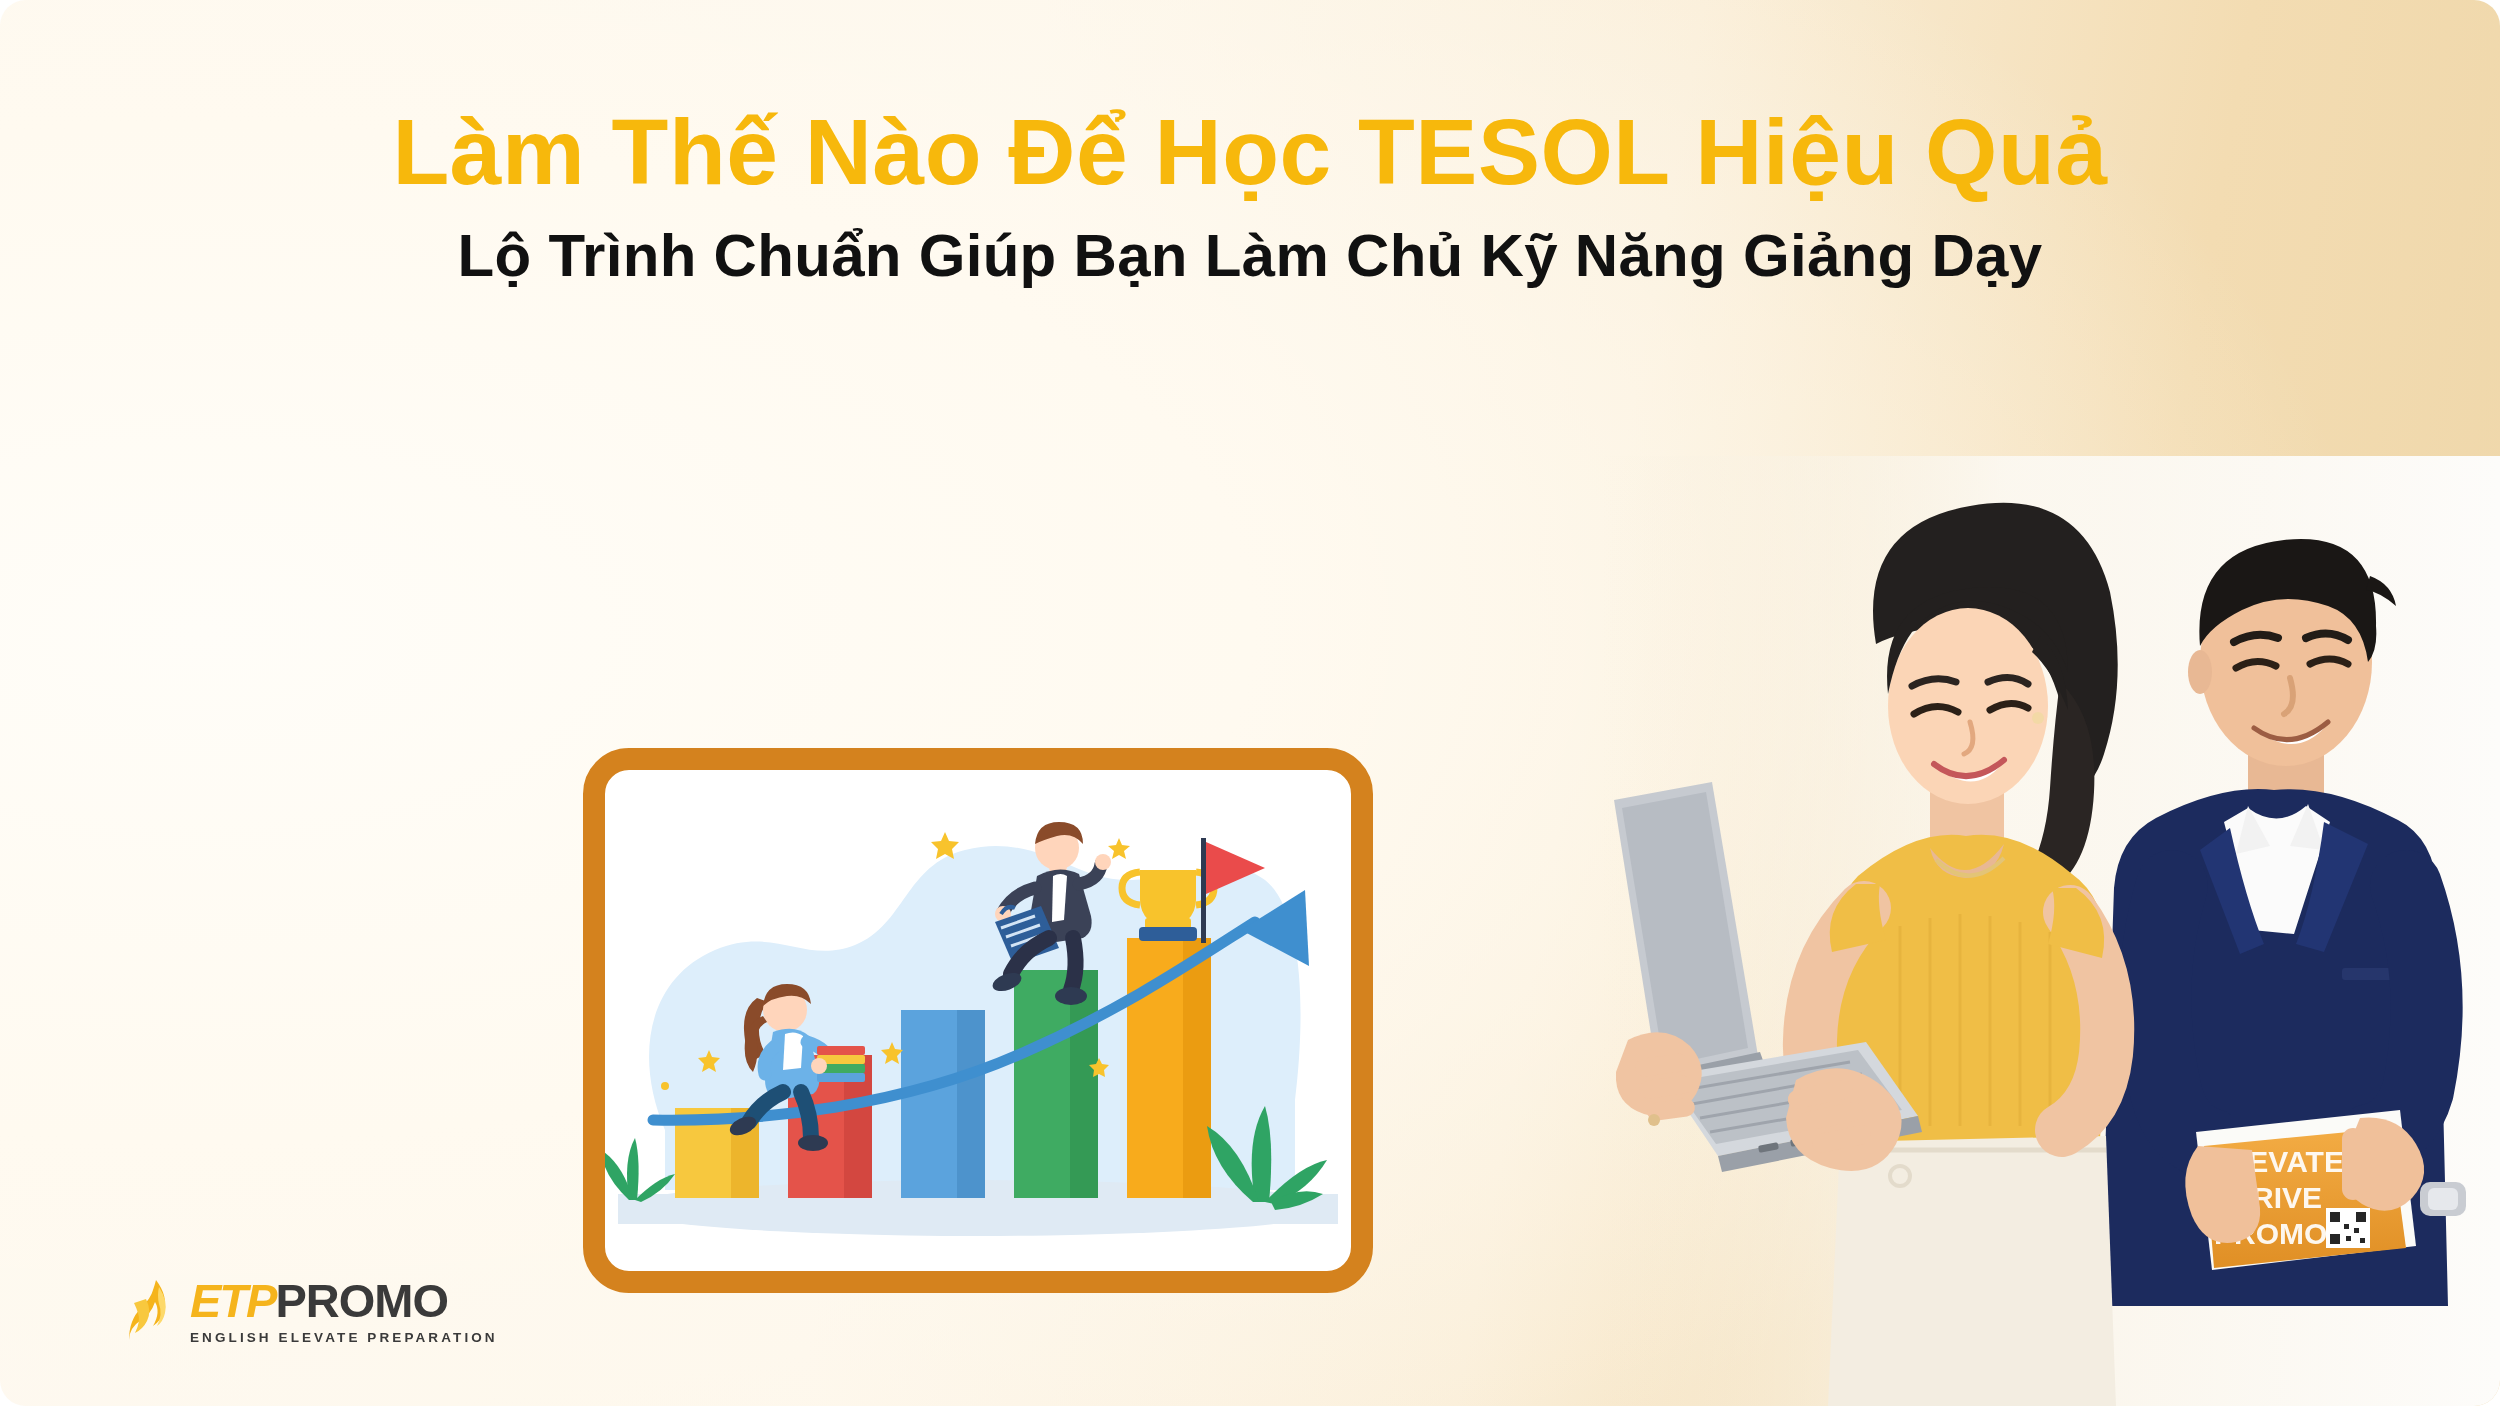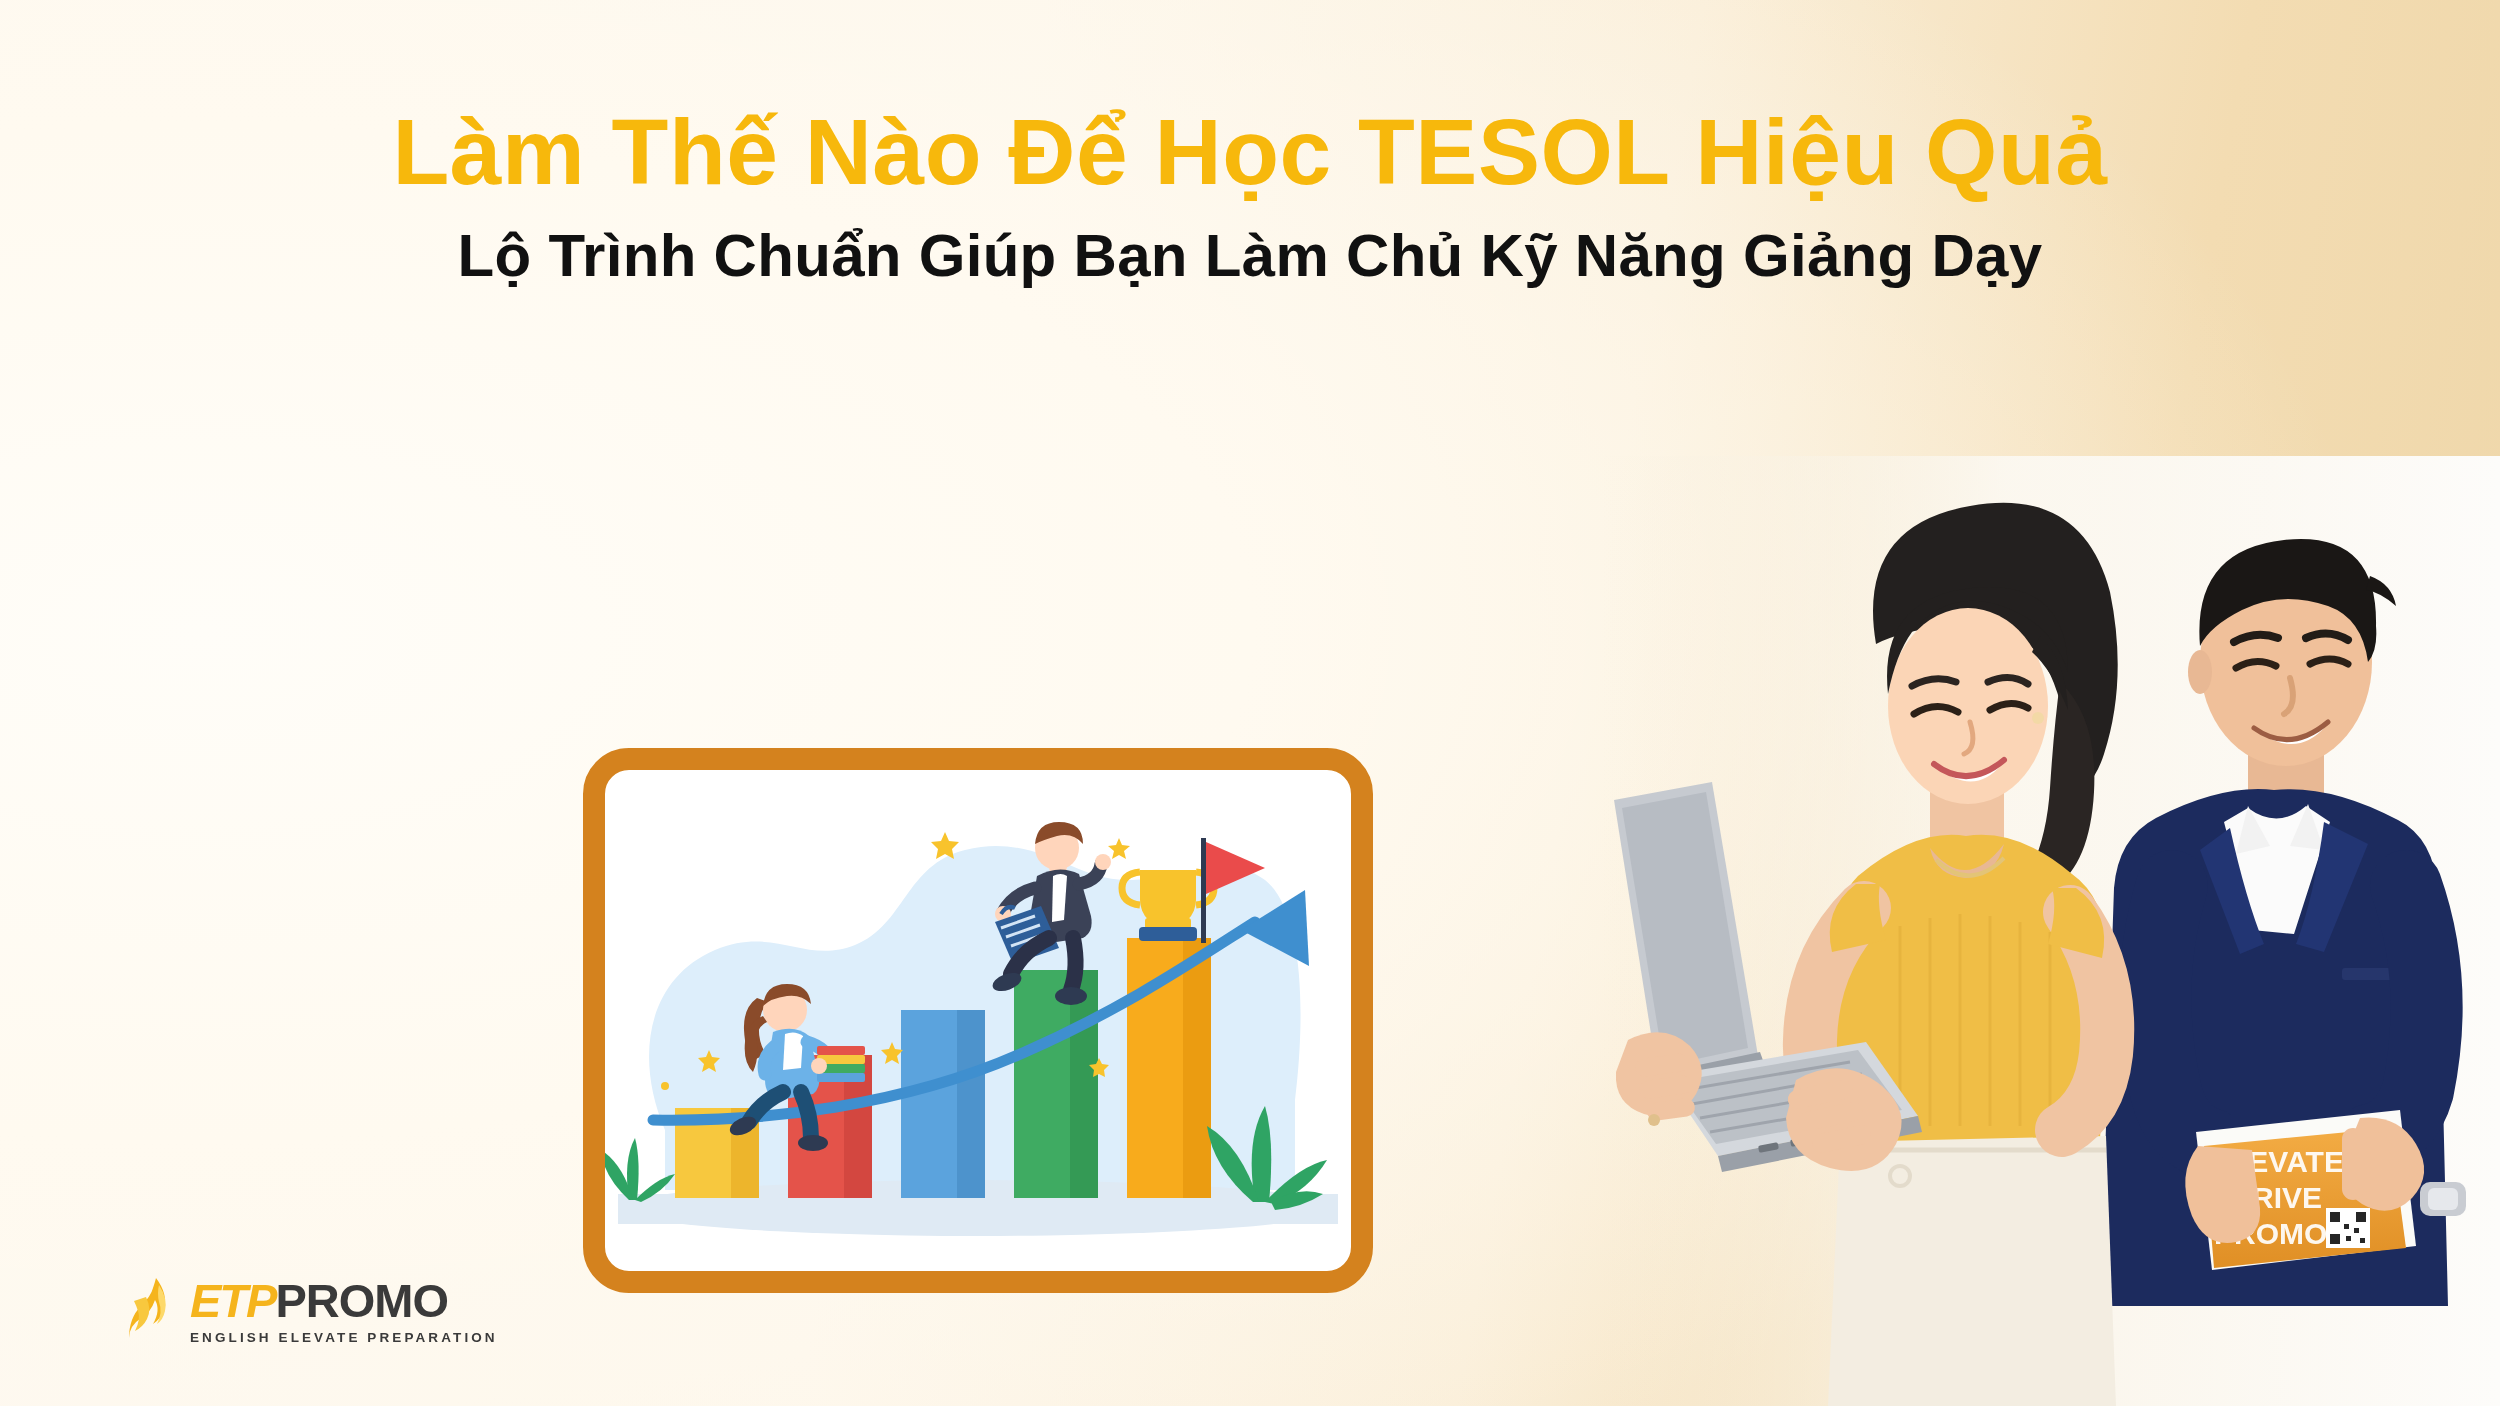--- a/index.html
+++ b/index.html
@@ -14,20 +14,21 @@
   }
 
   #poster {
     position: relative;
     width: 2500px;
     height: 1406px;
     background:
       radial-gradient(ellipse 140% 120% at 8% 45%, #fffdf8 0%, #fffaf0 30%, rgba(255,250,240,0) 62%),
       linear-gradient(100deg, #fdf8f0 0%, #fdf6ea 38%, #faeed8 62%, #f3dcb2 82%, #eed6a8 100%);
     overflow: hidden;
+    border-radius: 26px;
   }
 
   
   .title-block {
     position: absolute;
     top: 100px;
     left: 0;
     width: 2500px;
     text-align: center;
   }
@@ -78,20 +79,21 @@
     height: 950px;
   }
   .photo-svg { display: block; width: 100%; height: 100%; }
 
   
   .logo {
     position: absolute;
     left: 128px;
     bottom: 62px;
     display: flex;
+    align-items: center;
     gap: 16px;
   }
   .logo-flame { width: 46px; height: 62px; display: block; }
   .logo-text { display: flex; flex-direction: column; line-height: 1; }
   .logo-row {
     display: flex;
     align-items: baseline;
     font-size: 47px;
     font-weight: 800;
     letter-spacing: -1px;

